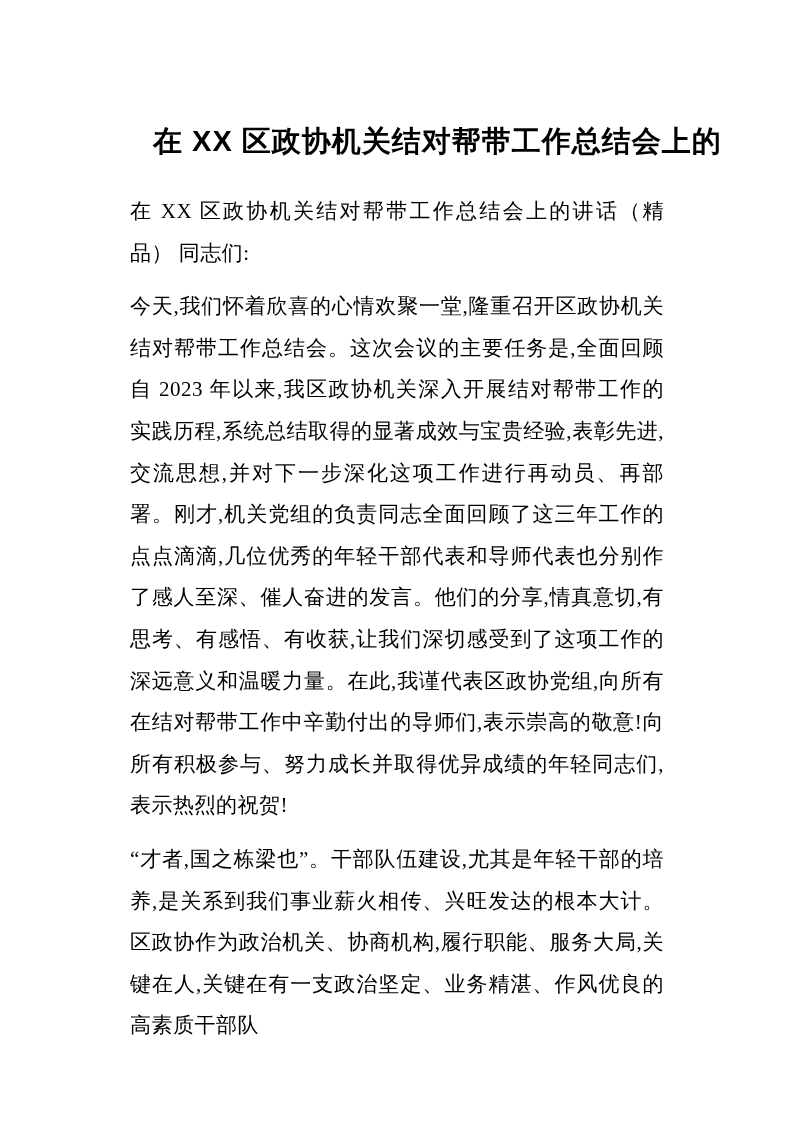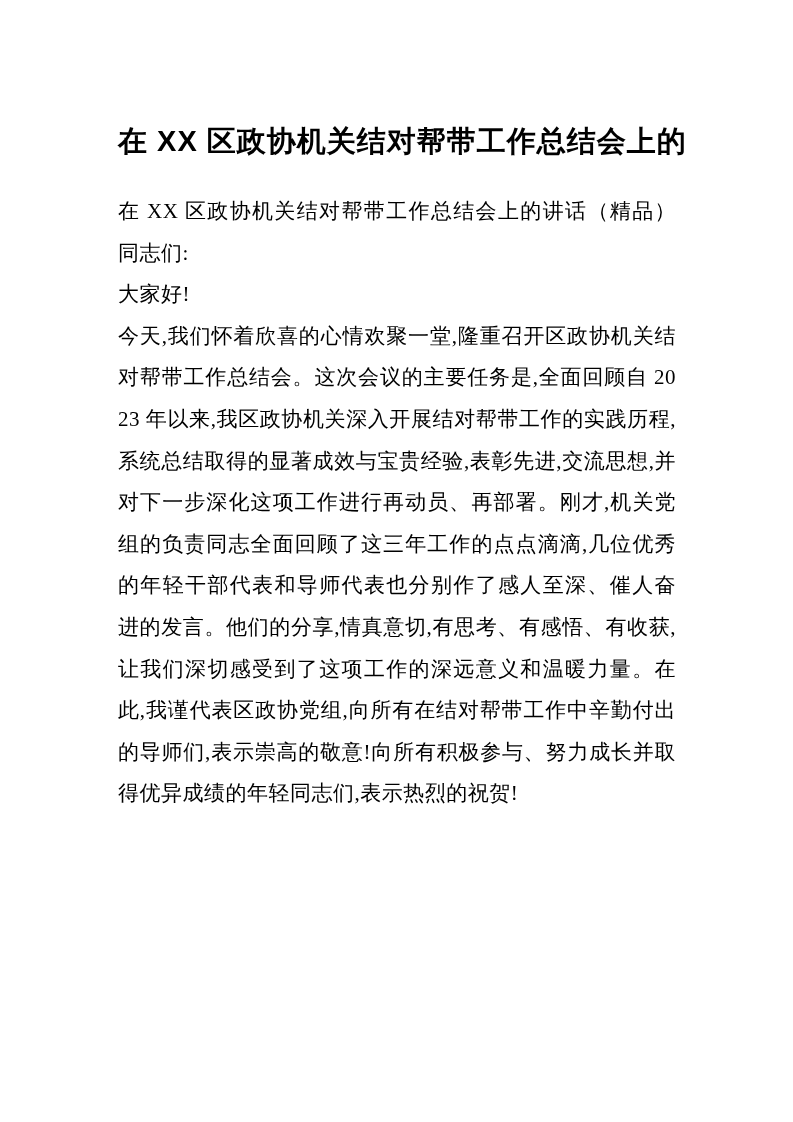--- a/index.html
+++ b/index.html
@@ -24,45 +24,46 @@
     font-weight: bold;
     font-size: 29px;
     line-height: 52px;
     letter-spacing: 1px;
     text-align: center;
     color: #000000;
   }
   .title-line {
     display: block;
     white-space: nowrap;
+    margin-left: 35px;
   }
   .doc-body {
     margin-top: 24px;
     font-family: "Liberation Serif", serif;
     font-size: 21px;
     line-height: 41.6px;
     color: #000000;
     text-align: justify;
     text-justify: inter-ideograph;
   }
   .doc-body p {
-    margin: 0;
+    margin: 12px;
     padding: 0;
     letter-spacing: 0.5px;
     word-break: break-all;
   }
 </style>
 </head>
 <body>
 
 <div class="page">
 
   <h1 class="doc-title">
     <span class="title-line">在 XX 区政协机关结对帮带工作总结会上的</span>
   </h1>
 
   <div class="doc-body">
     <p>在 XX 区政协机关结对帮带工作总结会上的讲话（精品） 同志们:</p>
-    <p>大家好!</p>
     <p>今天,我们怀着欣喜的心情欢聚一堂,隆重召开区政协机关结对帮带工作总结会。这次会议的主要任务是,全面回顾自 2023 年以来,我区政协机关深入开展结对帮带工作的实践历程,系统总结取得的显著成效与宝贵经验,表彰先进,交流思想,并对下一步深化这项工作进行再动员、再部署。刚才,机关党组的负责同志全面回顾了这三年工作的点点滴滴,几位优秀的年轻干部代表和导师代表也分别作了感人至深、催人奋进的发言。他们的分享,情真意切,有思考、有感悟、有收获,让我们深切感受到了这项工作的深远意义和温暖力量。在此,我谨代表区政协党组,向所有在结对帮带工作中辛勤付出的导师们,表示崇高的敬意!向所有积极参与、努力成长并取得优异成绩的年轻同志们,表示热烈的祝贺!</p>
+    <p>“才者,国之栋梁也”。干部队伍建设,尤其是年轻干部的培养,是关系到我们事业薪火相传、兴旺发达的根本大计。区政协作为政治机关、协商机构,履行职能、服务大局,关键在人,关键在有一支政治坚定、业务精湛、作风优良的高素质干部队</p>
   </div>
 
 </div>
 
 </body></html>

